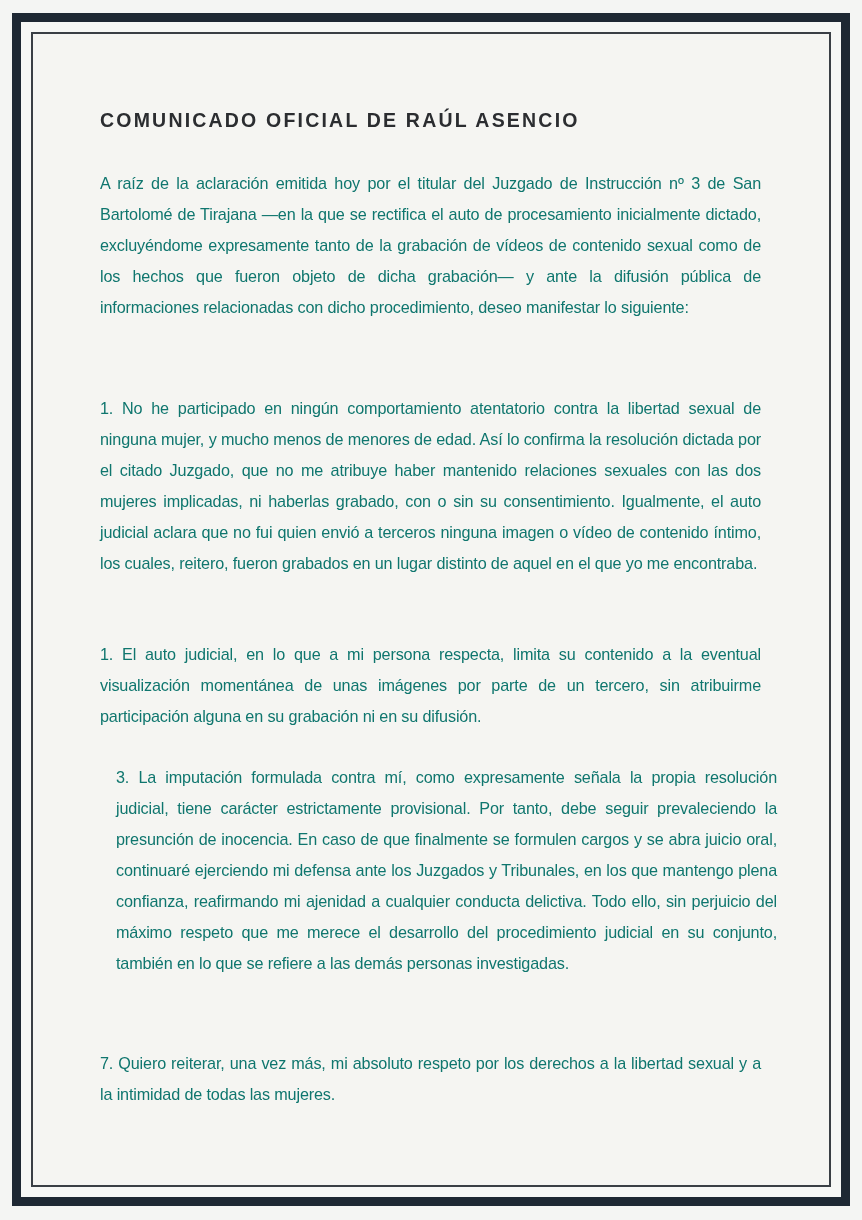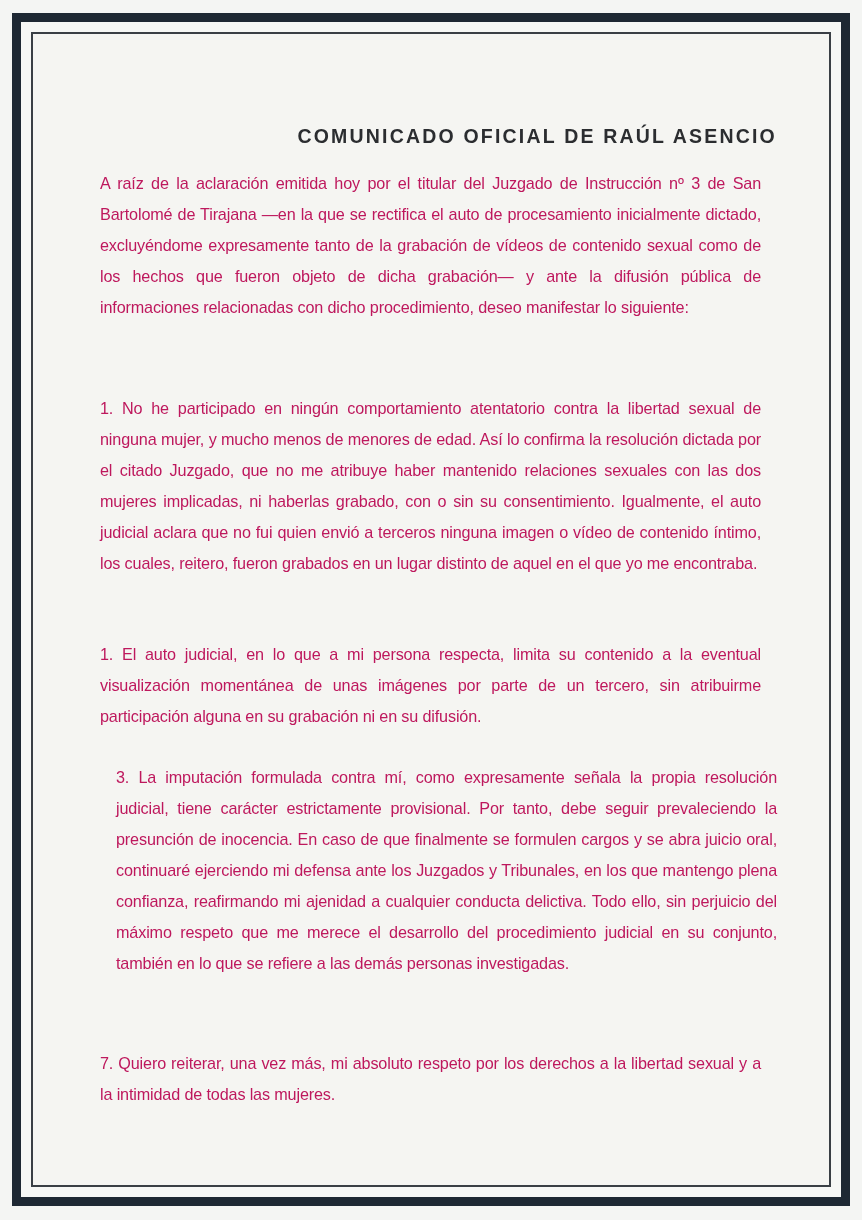--- a/index.html
+++ b/index.html
@@ -38,36 +38,36 @@
       position: absolute;
       left: 67px;
       top: 0;
       width: 661px;
     }
     .title {
       position: absolute;
       top: 75px;
       left: 0;
       width: 661px;
-      text-align: right;
+      text-align: left;
       font-family: "Liberation Sans", sans-serif;
       font-weight: bold;
       font-size: 19.5px;
       letter-spacing: 2.2px;
       color: #2b2d30;
-      margin: 16px;
+      margin: 0;
     }
     .para {
       position: absolute;
       left: 0;
       width: 661px;
       margin: 0;
       font-size: 16.2px;
       line-height: 31px;
-      color: #be185d;
+      color: #0f766e;
       text-align: justify;
       text-align-last: left;
       font-stretch: condensed;
       letter-spacing: -0.15px;
     }
     .p-intro { top: 134px; }
     .p-1 { top: 359px; }
     .p-2 { top: 605px; }
     .p-3 { top: 728px; margin-left: 16px; }
     .p-4 { top: 1014px; }

